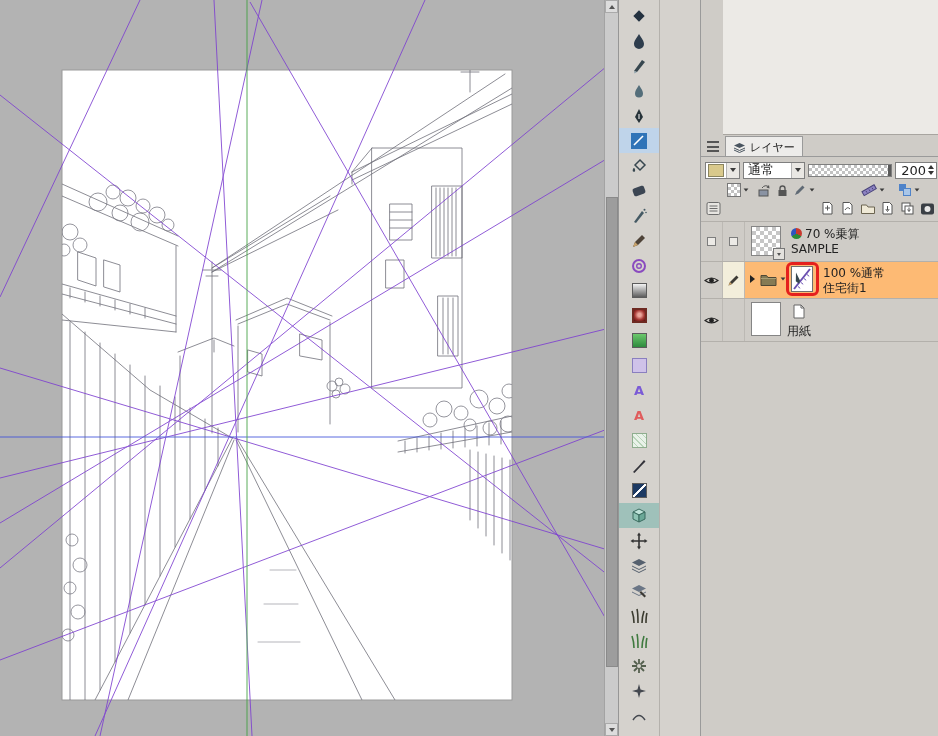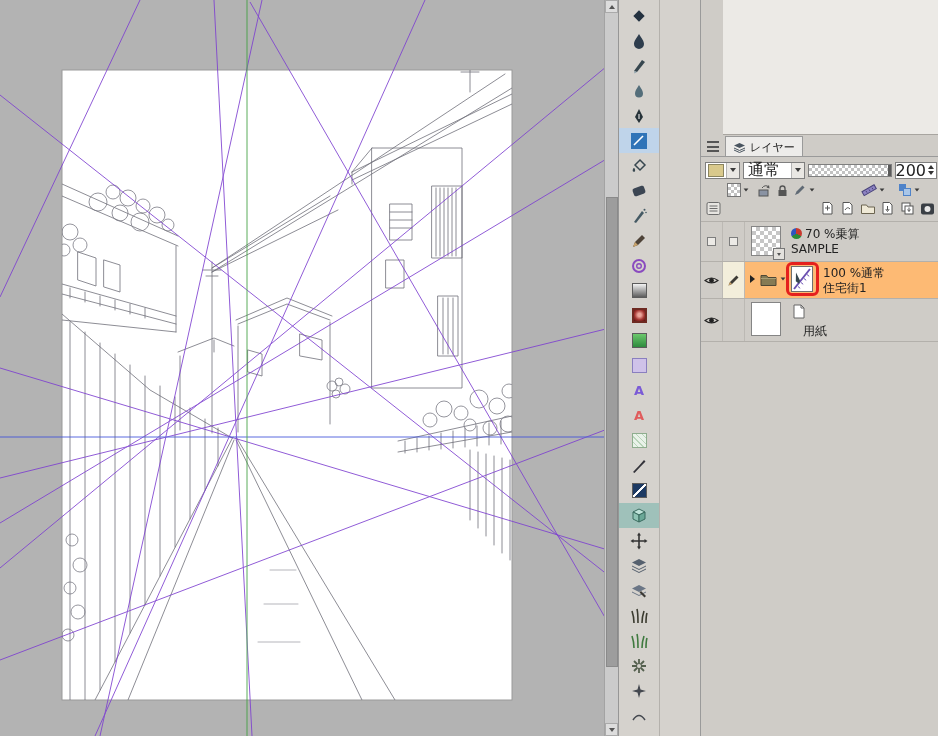--- a/index.html
+++ b/index.html
@@ -41,21 +41,21 @@
   #panel{position:absolute;left:40px;top:0;width:280px;height:736px;background:#cfccc7;
          border-left:1px solid #9a9a9a;box-sizing:border-box}
   #panel-top{position:absolute;left:22px;top:0;width:216px;height:135px;background:#eceae6;
              border-bottom:1px solid #a8a5a0;box-sizing:border-box}
   #menu-btn{position:absolute;left:6px;top:141px;width:12px;height:11px;
             background:repeating-linear-gradient(180deg,#555 0 2px,transparent 2px 4.5px)}
   #layer-tab{position:absolute;left:24px;top:136px;height:21px;padding:0 7px;background:#edecea;
              border:1px solid #9a9a9a;border-bottom:none;display:flex;align-items:center;gap:4px;font-size:11px;box-sizing:border-box}
   #tab-underline{position:absolute;left:0;top:156px;width:238px;height:1px;background:#9a9a9a}
 
-  .combo{height:17px;background:#fff;border:1px solid #7f7f7f;display:flex;align-items:center;box-sizing:border-box;font-size:16px}
+  .combo{height:17px;background:#fff;border:1px solid #7f7f7f;display:flex;align-items:center;box-sizing:border-box;font-size:13px}
   .combo .abox{width:12px;height:100%;border-left:1px solid #b5b5b5;background:#e9e7e3;display:flex;align-items:center;justify-content:center}
   .tri5{width:0;height:0;border-left:3.5px solid transparent;border-right:3.5px solid transparent;border-top:4.5px solid #3a3a3a}
   .checker{background-color:#fff;background-image:
       linear-gradient(45deg,#c6c6c6 25%,transparent 25%,transparent 75%,#c6c6c6 75%),
       linear-gradient(45deg,#c6c6c6 25%,transparent 25%,transparent 75%,#c6c6c6 75%);
       background-size:8px 8px;background-position:0 0,4px 4px}
   .checker-sm{background-color:#fff;background-image:
       linear-gradient(45deg,#c2c2c2 25%,transparent 25%,transparent 75%,#c2c2c2 75%),
       linear-gradient(45deg,#c2c2c2 25%,transparent 25%,transparent 75%,#c2c2c2 75%);
       background-size:6px 6px;background-position:0 0,3px 3px}
@@ -537,19 +537,19 @@
               <circle cx="7.5" cy="5.5" r="2.4" fill="#222"></circle>
             </svg>
         </div>
         <div class="g2"></div>
         <div class="lcontent">
           <div class="thumb-paper"></div>
           <svg width="12" height="15" viewBox="0 0 12 15" style="position:absolute;left:48px;top:5px">
               <path d="M1 1 h7 l3 3 v10 h-10 z" fill="#fff" stroke="#666"></path>
               <path d="M8 1 v3 h3" fill="none" stroke="#666"></path>
             </svg>
-          <span class="ltext" style="left:58px;top:24px">用紙</span>
+          <span class="ltext" style="left:42px;top:24px">用紙</span>
         </div>
       </div>
 
     </div>
   </div>
 </div>
 
 </body></html>

